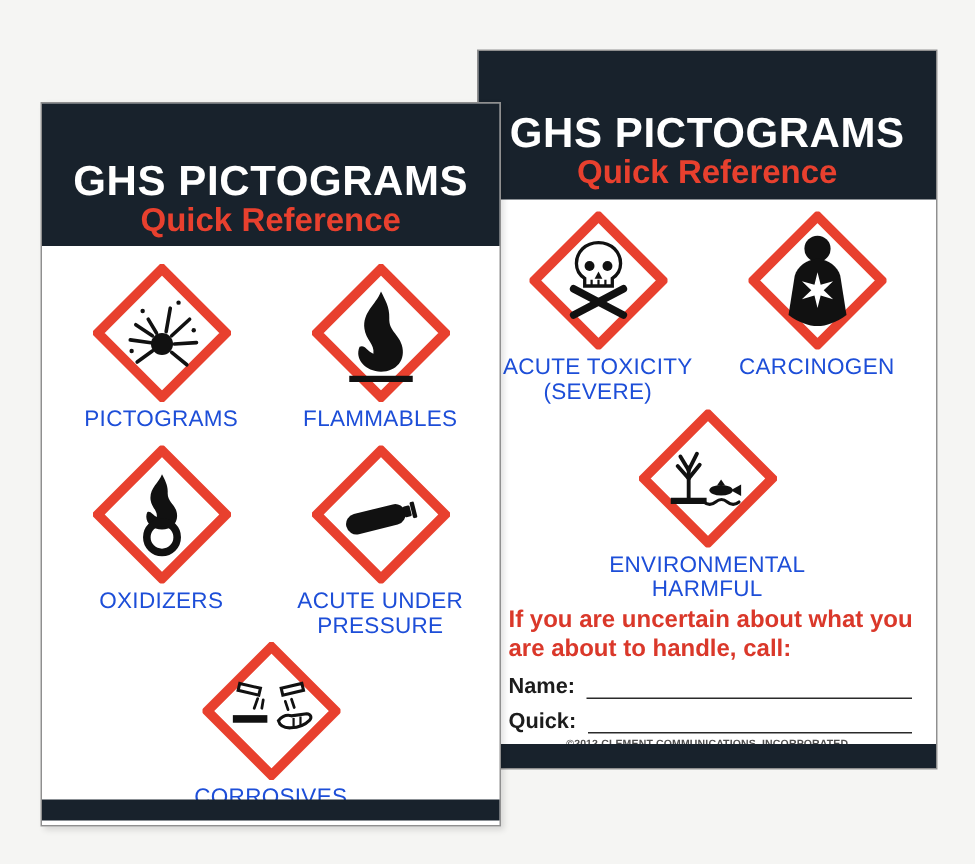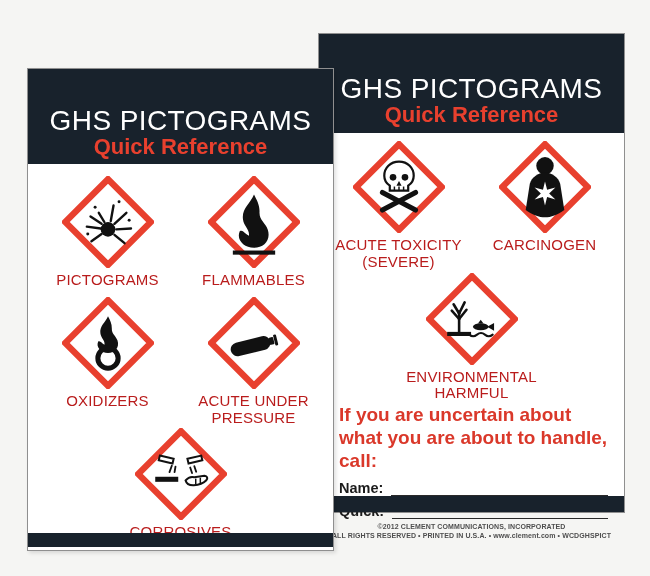--- a/index.html
+++ b/index.html
@@ -6,35 +6,35 @@
   body { background:#f5f5f3; font-family:"Liberation Sans", sans-serif; }
   .stage { position:relative; width:650px; height:576px; overflow:hidden; }
 
   .card { position:absolute; background:#fff; border:1px solid #8f8f8f; box-sizing:border-box; }
   .card-front { left:27px; top:68px; width:307px; height:483px; z-index:2; box-shadow:2px 2px 4px rgba(0,0,0,.12); }
   .card-back  { left:318px; top:33px; width:307px; height:480px; z-index:1; }
 
   .card-header { background:#18222c; display:flex; flex-direction:column; justify-content:flex-end; align-items:center; }
   .card-front .card-header { height:91px; padding-bottom:4px; }
   .card-back  .card-header { height:94px; padding-bottom:5px; }
-  .card-title { color:#ffffff; font-size:28px; font-weight:normal; letter-spacing:.4px; line-height:1; white-space:nowrap; }
+  .card-title { color:#ffffff; font-size:28px; font-weight:bold; letter-spacing:.4px; line-height:1; white-space:nowrap; }
   .card-sub   { color:#e8402e; font-size:22px; font-weight:bold; line-height:1.12; white-space:nowrap; }
 
   .prow { display:flex; justify-content:center; }
   .cell { width:146px; display:flex; flex-direction:column; align-items:center; }
   .diamond { width:92px; height:92px; display:block; }
-  .plabel { margin-top:4px; font-size:15px; line-height:1.12; color:#b91c1c; text-align:center; letter-spacing:.2px; }
+  .plabel { margin-top:4px; font-size:15px; line-height:1.12; color:#1d4ed8; text-align:center; letter-spacing:.2px; }
 
   .bar { position:absolute; left:0; right:0; background:#18222c; }
   .card-front .bar { bottom:3px; height:14px; }
   .card-back  .bar { bottom:0;  height:16px; }
 
   .mt12{margin-top:12px}.mt8{margin-top:8px}.mt2{margin-top:2px}
 
-  .notice { margin:2px 14px 0 20px; color:#da382a; font-weight:bold; font-size:19px; line-height:1.2; }
+  .notice { margin:2px 14px 0 20px; color:#da382a; font-weight:bold; font-size:16px; line-height:1.2; }
   .field-row { display:flex; align-items:flex-end; margin:6px 16px 0 20px; font-weight:bold; font-size:14.5px; color:#1c1c1c; height:17px;text-align:center; }
   .uline { flex:1; border-bottom:1.5px solid #2a2a2a; margin-left:8px; height:13px; }
   .copyright { margin-top:3px; text-align:center; font-size:7px; font-weight:bold; color:#4e4e4e; line-height:1.35; letter-spacing:.1px; }
 </style>
 </head>
 <body>
 
 <div class="stage">
 
   <div class="card card-back">

